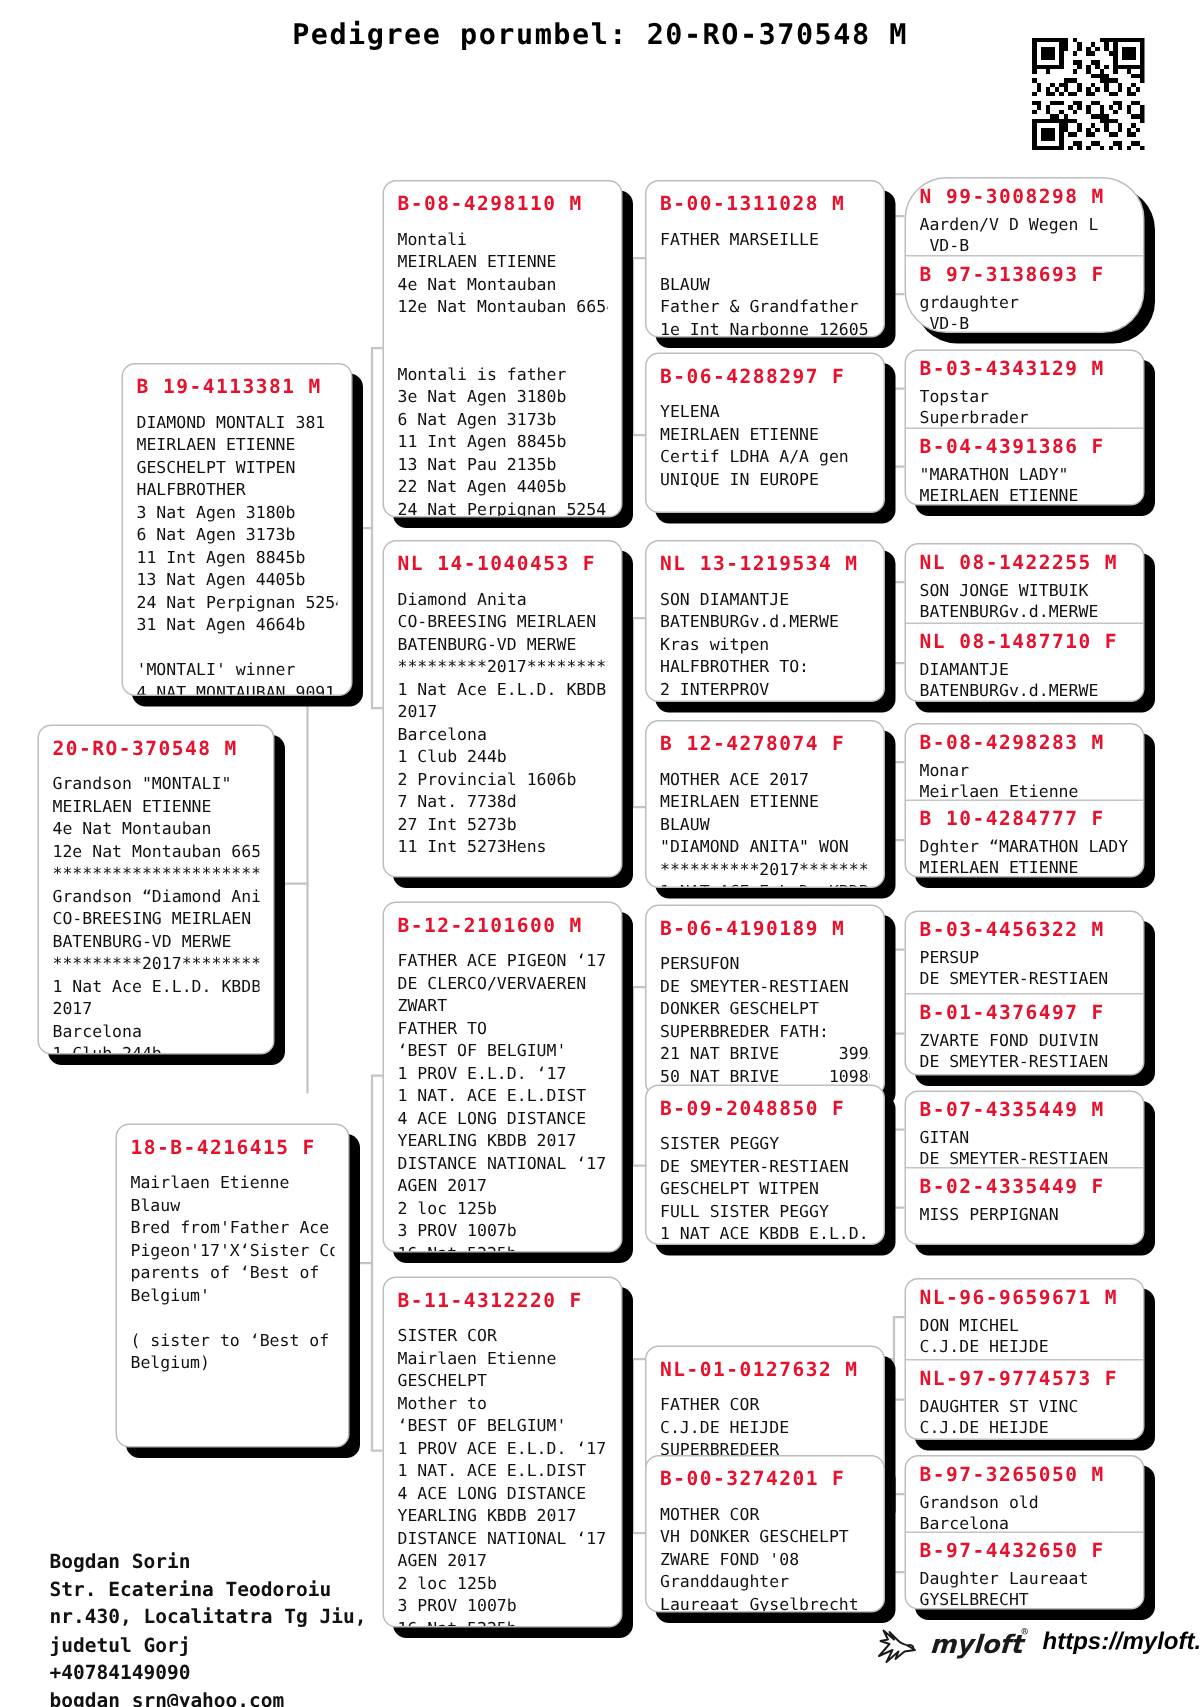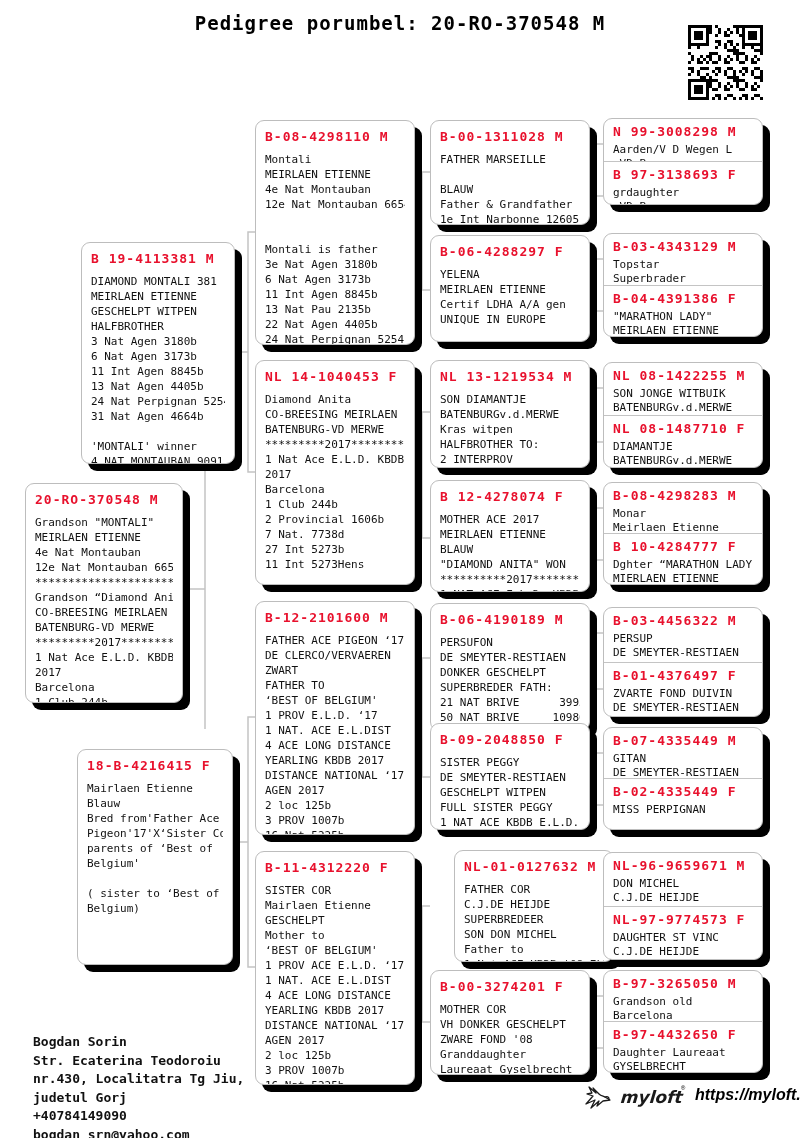--- a/index.html
+++ b/index.html
@@ -506,40 +506,40 @@
 </div>
 <div class="pbox" style="left:430px;top:723px;width:160px;height:107px;">
   <div class="ring">B-09-2048850 F</div>
   <div class="body">SISTER PEGGY
 DE SMEYTER-RESTIAEN
 GESCHELPT WITPEN
 FULL SISTER PEGGY
 1 NAT ACE KBDB E.L.D.'11
 RACED BY DE CLERCQ</div>
 </div>
-<div class="pbox" style="left:430px;top:850px;width:160px;height:112px;margin-left:24px;">
+<div class="pbox" style="left:430px;top:897px;width:160px;height:112px;">
   <div class="ring">NL-01-0127632 M</div>
   <div class="body">FATHER COR
 C.J.DE HEIJDE
 SUPERBREDEER
 SON DON MICHEL
 Father to
 1 Nat ACE KBDB '08 ELD</div>
 </div>
 <div class="pbox" style="left:430px;top:970px;width:160px;height:105px;">
   <div class="ring">B-00-3274201 F</div>
   <div class="body">MOTHER COR
 VH DONKER GESCHELPT
 ZWARE FOND '08
 Granddaughter
 Laureaat Gyselbrecht
 1 Inte Barcelona 20595</div>
 </div>
 
-<div class="pgroup" style="left:603px;top:118px;width:160px;height:87px;">
+<div class="pgroup" style="left:603px;top:118px;width:160px;height:104px;border-radius:28px;">
   <div class="mini">
     <div class="ring">N 99-3008298 M</div>
     <div class="body">Aarden/V D Wegen L
  VD-B</div>
   </div>
   <div class="mini">
     <div class="ring">B 97-3138693 F</div>
     <div class="body">grdaughter
  VD-B</div>
   </div>

